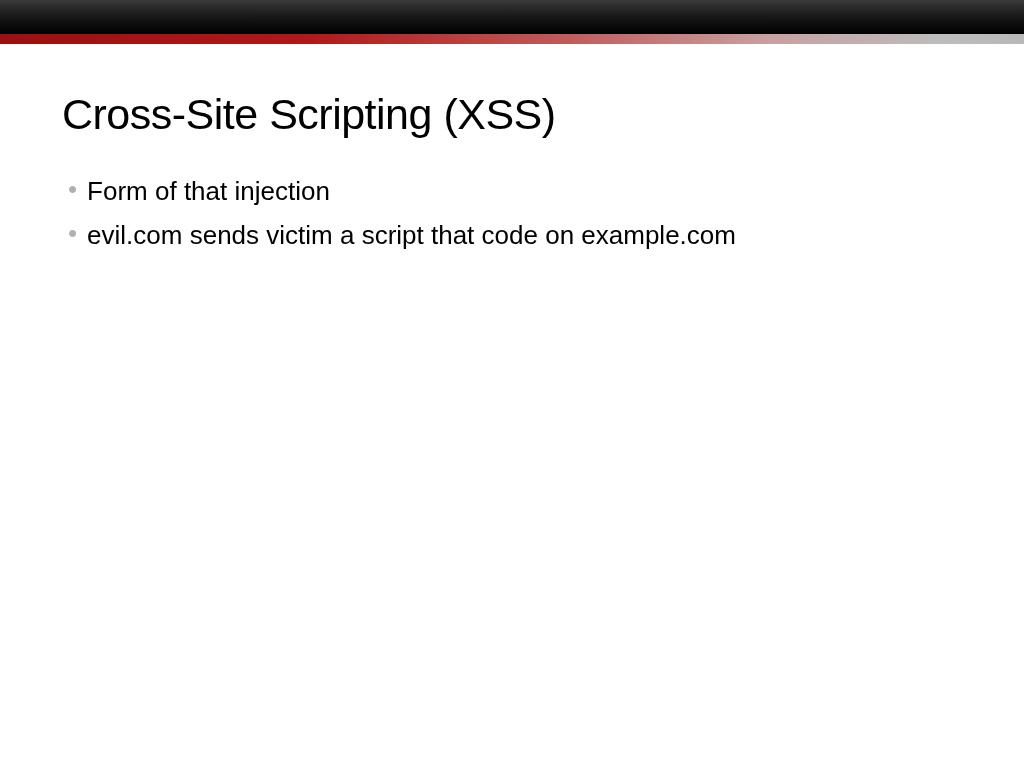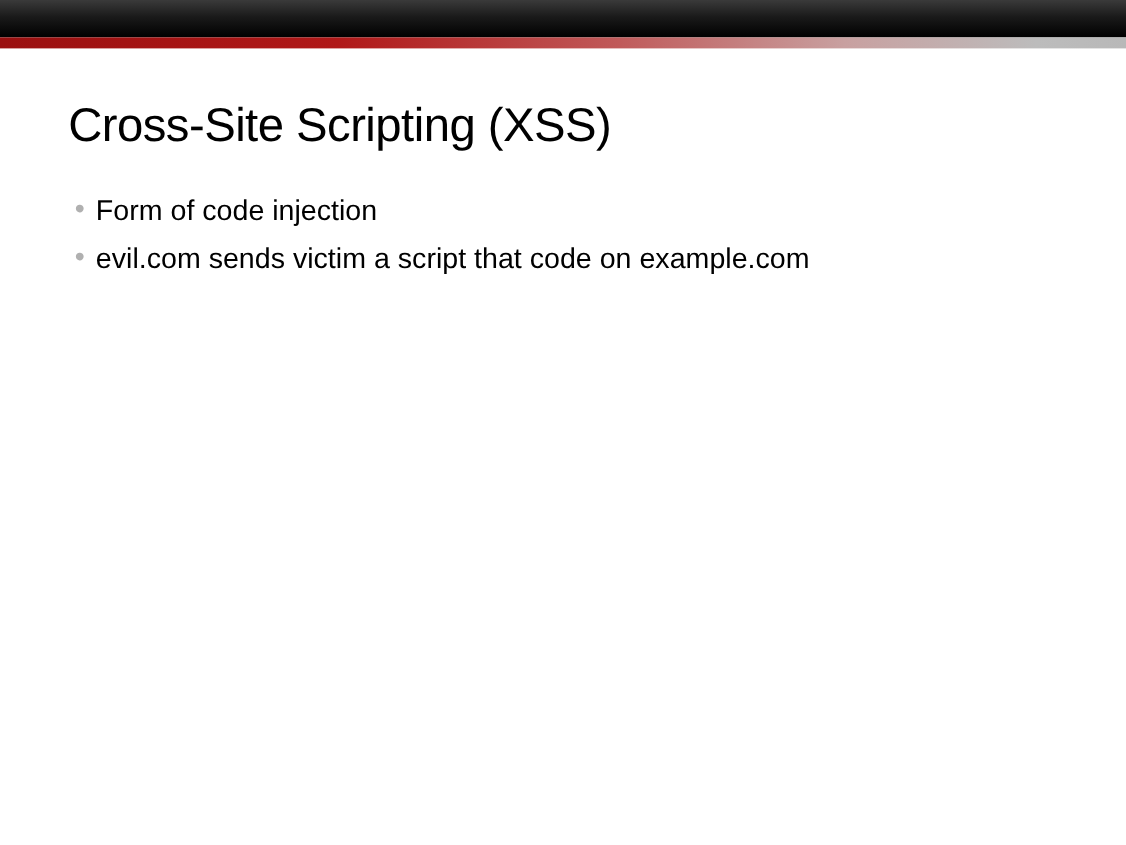--- a/index.html
+++ b/index.html
@@ -60,20 +60,20 @@
 <body>
 
 <div class="top-bar-dark"></div>
 <div class="top-bar-red"></div>
 
 <div class="content">
   <h1 class="slide-title">Cross-Site Scripting (XSS)</h1>
   <ul class="bullet-list">
     <li class="bullet-item">
       <span class="bullet-marker">•</span>
-      <span class="bullet-text">Form of code injection</span>
+      <span class="bullet-text">Form of that injection</span>
     </li>
     <li class="bullet-item">
       <span class="bullet-marker">•</span>
       <span class="bullet-text">evil.com sends victim a script that code on example.com</span>
     </li>
   </ul>
 </div>
 
 </body></html>

